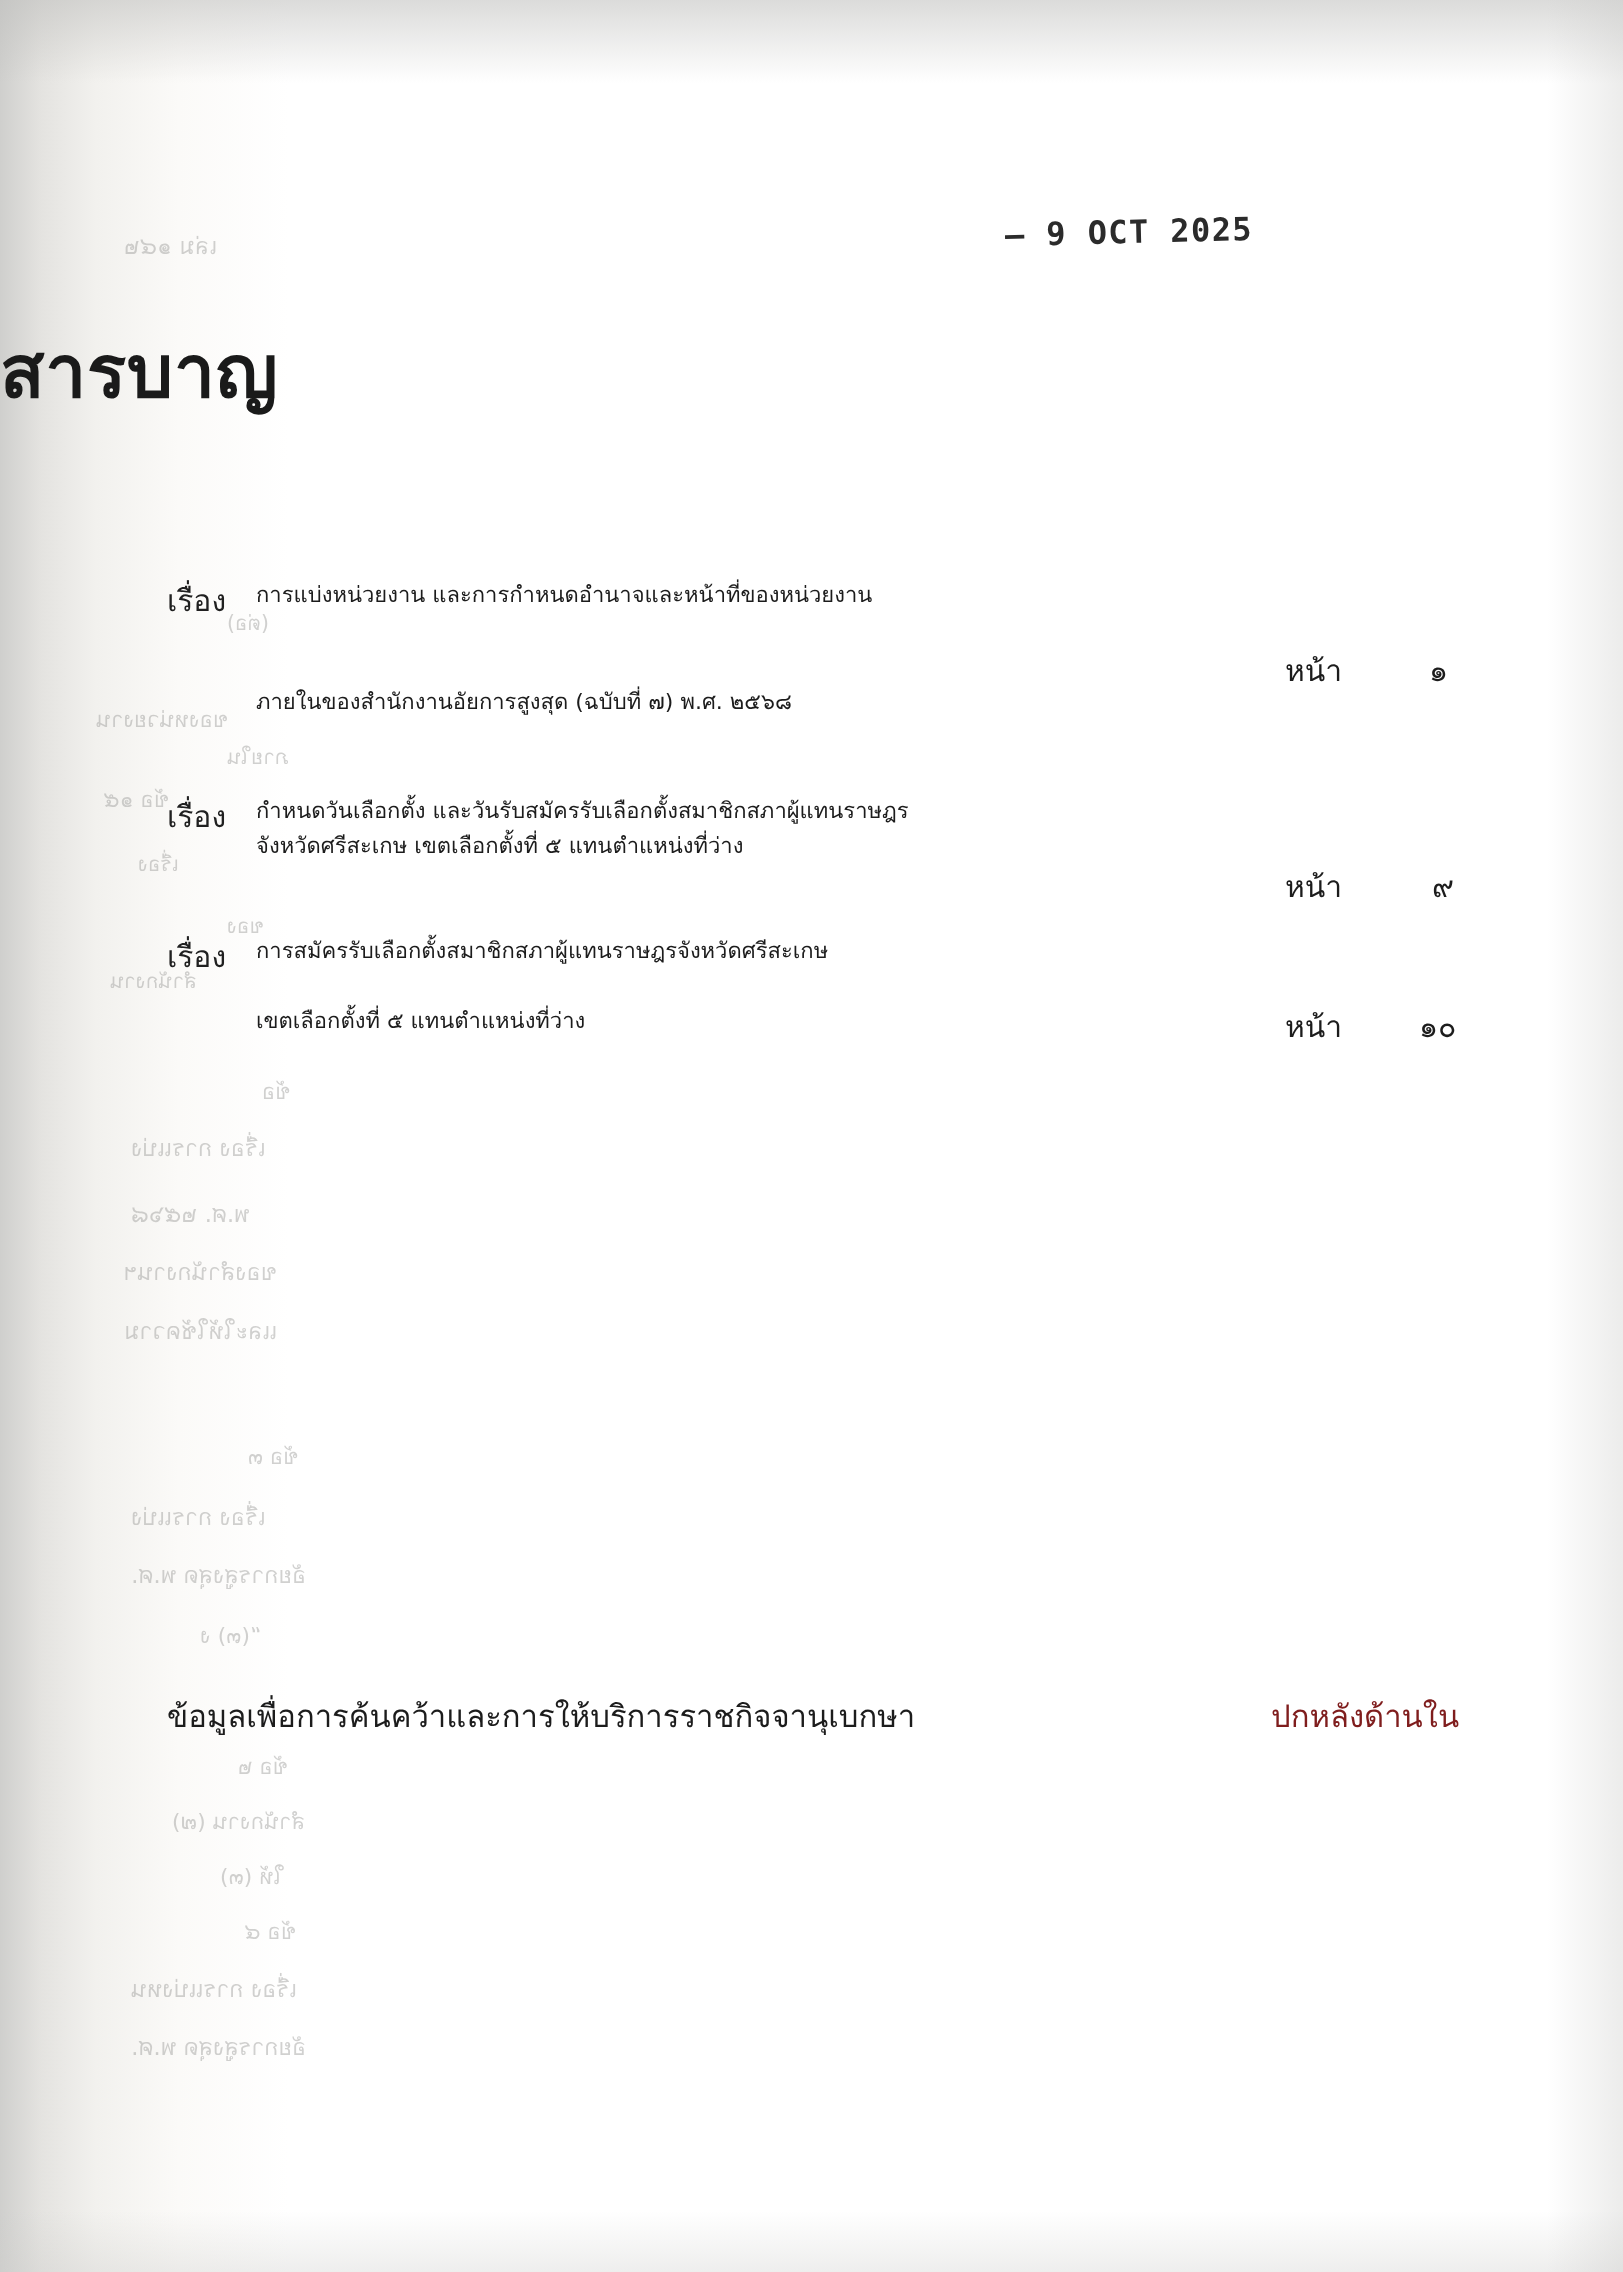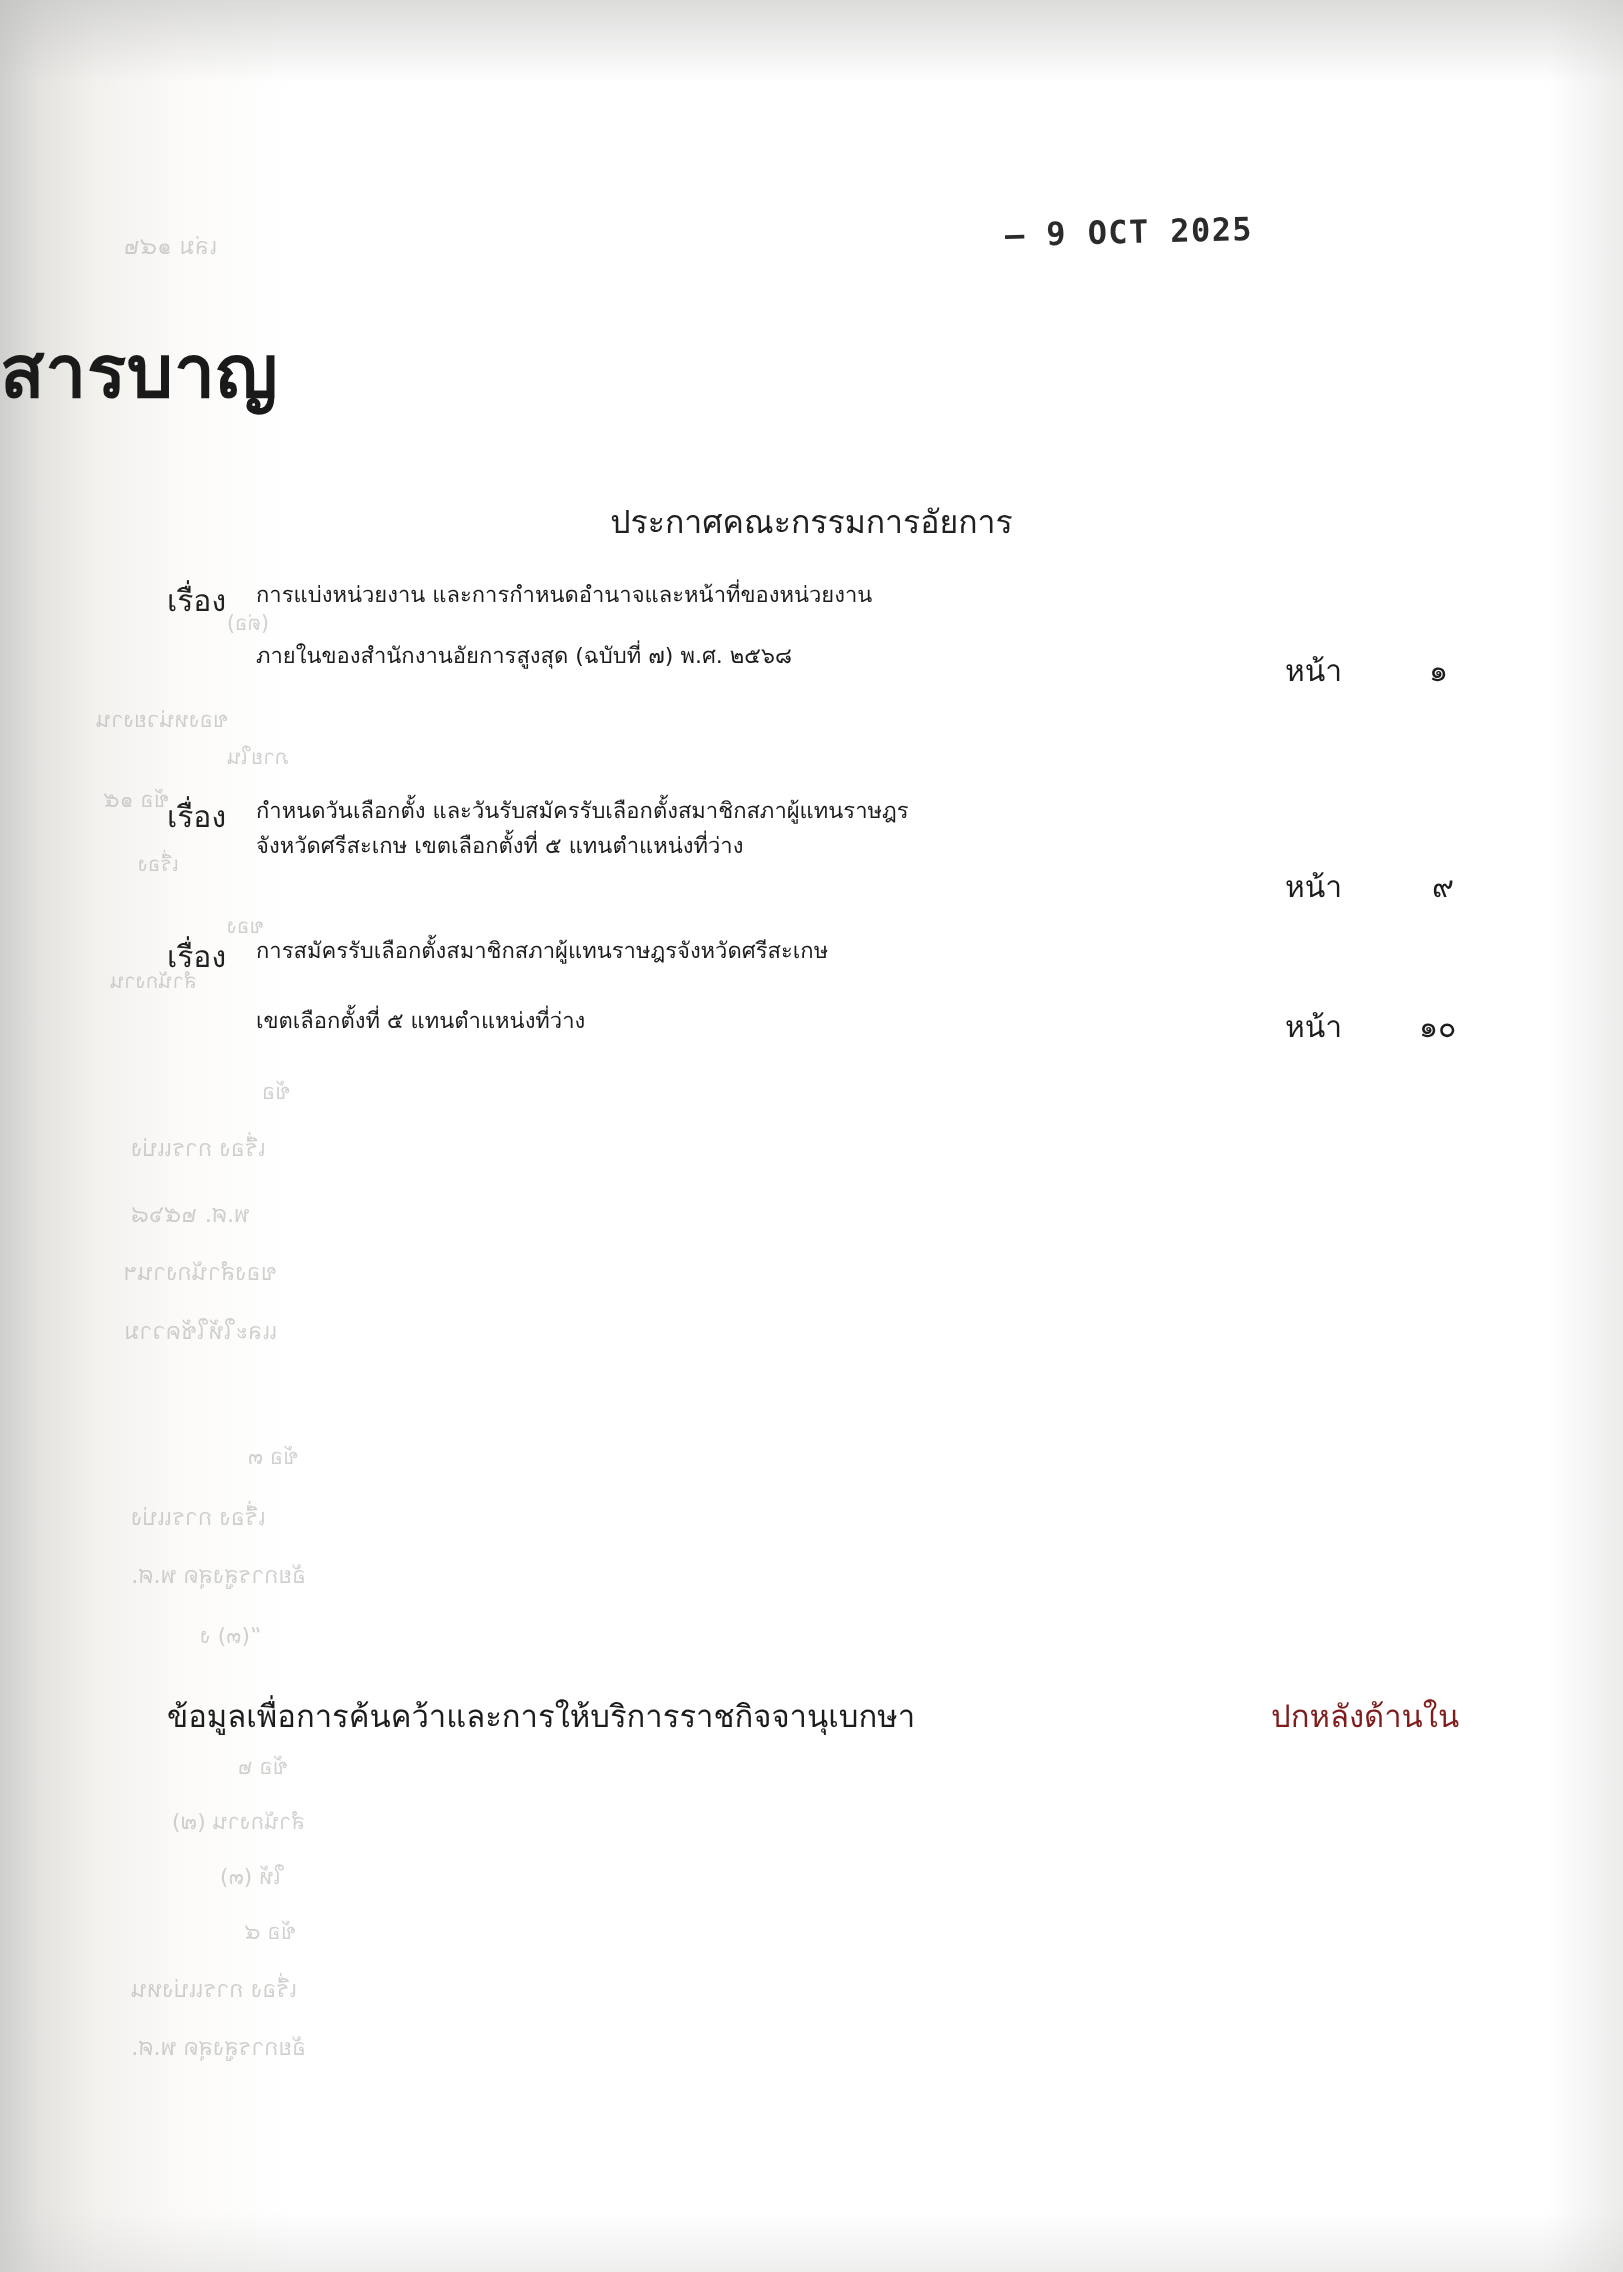--- a/index.html
+++ b/index.html
@@ -121,21 +121,21 @@
   }
   .page-num {
     position: absolute;
     font-size: 30px;
     color: #1c1c1c;
   }
 
   
   .e1-label { left: 167px; top: 577px; }
   .e1-l1    { left: 256px; top: 577px; }
-  .e1-l2    { left: 256px; top: 638px; }
+  .e1-l2    { left: 256px; top: 684px; }
   .e1-page  { left: 1285px; top: 647px; }
   .e1-num   { left: 1429px; top: 647px; }
 
   
   .e2-label { left: 167px; top: 793px; }
   .e2-l1    { left: 256px; top: 793px; }
   .e2-l2    { left: 256px; top: 828px; }
   .e2-page  { left: 1285px; top: 863px; }
   .e2-num   { left: 1432px; top: 863px; }
 
@@ -196,21 +196,20 @@
         <div class="bleed" style="left: 220px; top: 1859px; font-size: 22px;">ให้  (๓)</div>
         <div class="bleed" style="left: 244px; top: 1914px; font-size: 22px;">ข้อ ๔</div>
         <div class="bleed" style="left: 131px; top: 1970px; font-size: 23.4px;">เรื่อง  การแบ่งหน</div>
         <div class="bleed" style="left: 131px; top: 2028px; font-size: 23.4px;">อัยการสูงสุด  พ.ศ.</div>
       </div>
 
     <div class="date-stamp">– 9 OCT 2025</div>
 
     <div class="doc-title">สารบาญ</div>
 
-    <div class="section-heading sec1">ประกาศคณะกรรมการอัยการ</div>
 
     <div class="entry-label e1-label">เรื่อง</div>
     <div class="entry-line e1-l1">การแบ่งหน่วยงาน  และการกำหนดอำนาจและหน้าที่ของหน่วยงาน</div>
     <div class="entry-line e1-l2">ภายในของสำนักงานอัยการสูงสุด (ฉบับที่ ๗) พ.ศ. ๒๕๖๘</div>
     <div class="page-word e1-page">หน้า</div>
     <div class="page-num e1-num">๑</div>
 
 
     <div class="entry-label e2-label">เรื่อง</div>
     <div class="entry-line e2-l1">กำหนดวันเลือกตั้ง  และวันรับสมัครรับเลือกตั้งสมาชิกสภาผู้แทนราษฎร</div>

